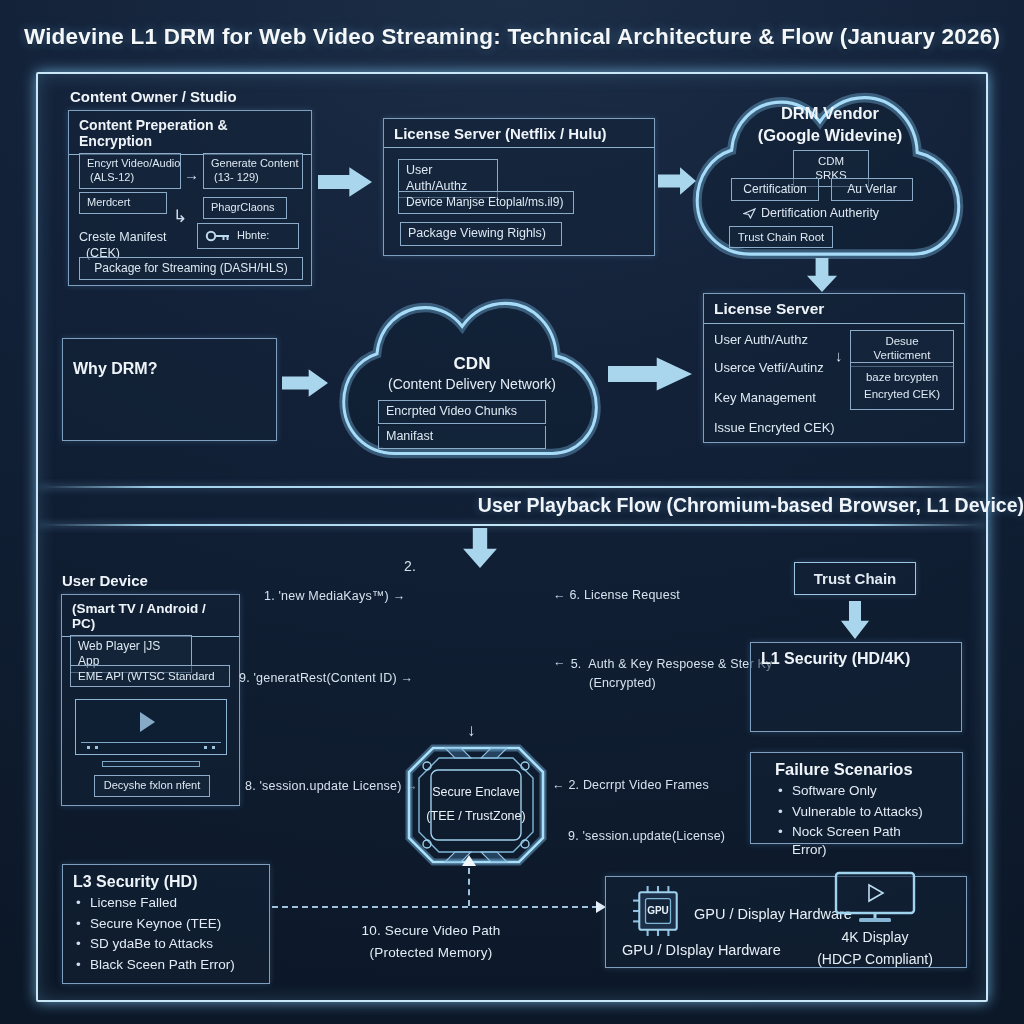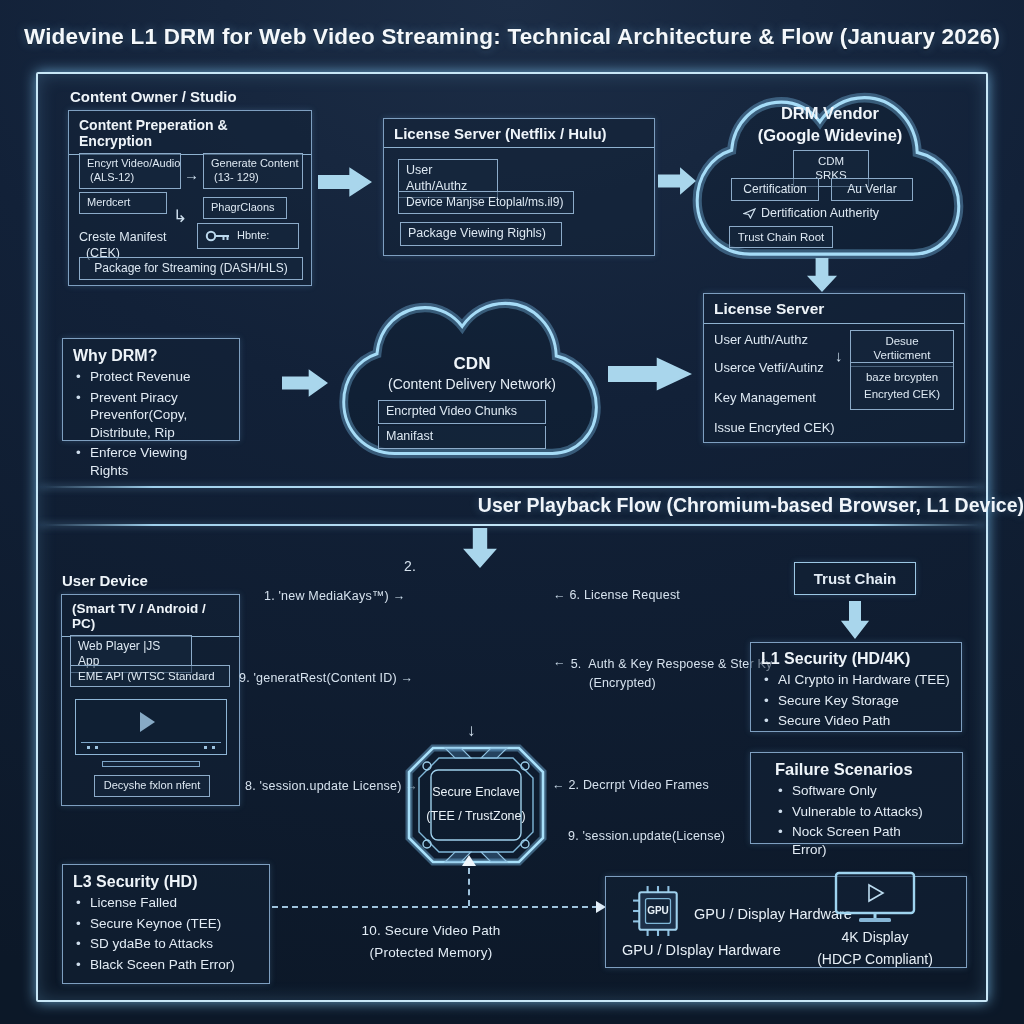--- a/index.html
+++ b/index.html
@@ -131,28 +131,22 @@
     <div class="txt" style="left:10px;top:38px;font-size:13px;">User Auth/Authz</div>
     <div class="txt" style="left:10px;top:66px;font-size:13px;">Userce Vetfi/Autinz</div>
     <div class="txt" style="left:10px;top:96px;font-size:13px;">Key Management</div>
     <div class="txt" style="left:10px;top:126px;font-size:13px;">Issue Encryted CEK)</div>
     <span class="txt" style="left:131px;top:52px;font-size:15px;color:#cfe0ee;">↓</span>
     <div class="sub-box" style="left:146px;top:36px;width:104px;font-size:11.5px;text-align:center;">Desue Vertiicment</div>
     <div class="sub-box pre" style="left:146px;top:68px;width:104px;font-size:11.5px;text-align:center;line-height:1.45;padding-top:6px;height:48px;">baze brcypten
 Encryted CEK)</div>
   </div>
 
-  <div class="box" style="left:62px;top:338px;width:178px;height:103px;padding:8px 10px;">
+  <div class="box" style="left:62px;top:338px;width:215px;height:103px;padding:21px 10px;">
     <div style="font-size:16px;font-weight:bold;color:#eef4f9;">Why DRM?</div>
-    <ul class="bullets">
-      <li>Protect Revenue</li>
-      <li>Prevent Piracy</li>
-      <li class="nob" style="margin-top:0;">Prevenfor(Copy, Distribute, Rip</li>
-      <li>Enferce Viewing Rights</li>
-    </ul>
   </div>
 
   <div class="ar-r" style="left:282px;top:368px;width:46px;height:30px;"></div>
 
   <div style="position:absolute;left:330px;top:296px;width:284px;height:168px;">
     <svg width="284" height="168" viewBox="0 0 290 160" preserveAspectRatio="none" style="position:absolute;inset:0;">
       <path d="M 66 150 C 36 150 14 128 14 101 C 14 79 28 61 48 55 C 50 30 71 11 97 11 C 112 11 126 18 135 29 C 145 15 161 7 179 7 C 207 7 230 29 231 57 C 254 62 272 82 272 106 C 272 131 252 150 227 150 Z" fill="rgba(14,30,48,.3)" stroke="rgba(130,200,245,.35)" stroke-width="9"></path>
       <path d="M 66 150 C 36 150 14 128 14 101 C 14 79 28 61 48 55 C 50 30 71 11 97 11 C 112 11 126 18 135 29 C 145 15 161 7 179 7 C 207 7 230 29 231 57 C 254 62 272 82 272 106 C 272 131 252 150 227 150 Z" fill="none" stroke="#a6dcf7" stroke-width="3"></path>
     </svg>
     <div class="cloud-content" style="left:0;top:58px;width:100%;font-size:17px;font-weight:bold;color:#f0f5fa;">CDN</div>
@@ -222,25 +216,20 @@
 (TEE / TrustZone)</div>
   </div>
   <div class="tri-u" style="left:462px;top:855px;"></div>
 
   <div class="box" style="left:794px;top:562px;width:122px;height:33px;display:flex;align-items:center;justify-content:center;border-color:#9cc7e4;">
     <span style="font-size:15px;font-weight:bold;">Trust Chain</span>
   </div>
   <div class="ar-d" style="left:840px;top:601px;width:30px;height:38px;"></div>
   <div class="box" style="left:750px;top:642px;width:212px;height:90px;padding:7px 10px;">
     <div style="font-size:16px;font-weight:bold;color:#eef4f9;">L1 Security (HD/4K)</div>
-    <ul class="bullets">
-      <li>AI Crypto in Hardware (TEE)</li>
-      <li>Secure Key Storage</li>
-      <li>Secure Video Path</li>
-    </ul>
   </div>
   <div class="box" style="left:750px;top:752px;width:213px;height:92px;padding:7px 24px;">
     <div style="font-size:16.5px;font-weight:bold;color:#eef4f9;">Failure Scenarios</div>
     <ul class="bullets">
       <li>Software Only</li>
       <li>Vulnerable to Attacks)</li>
       <li>Nock Screen Path Error)</li>
     </ul>
   </div>
 

